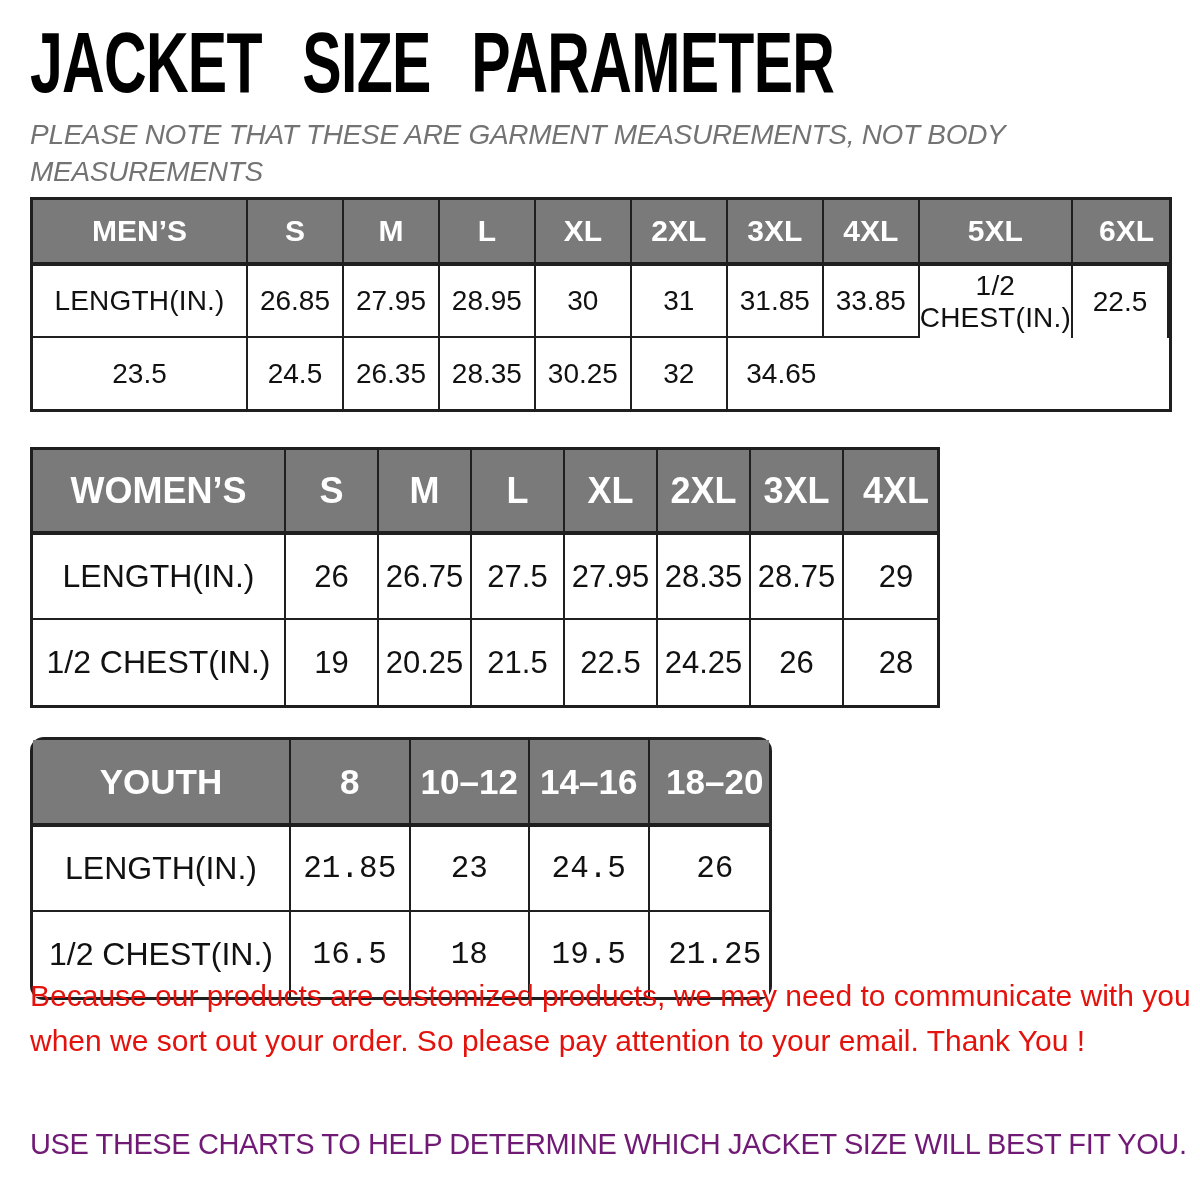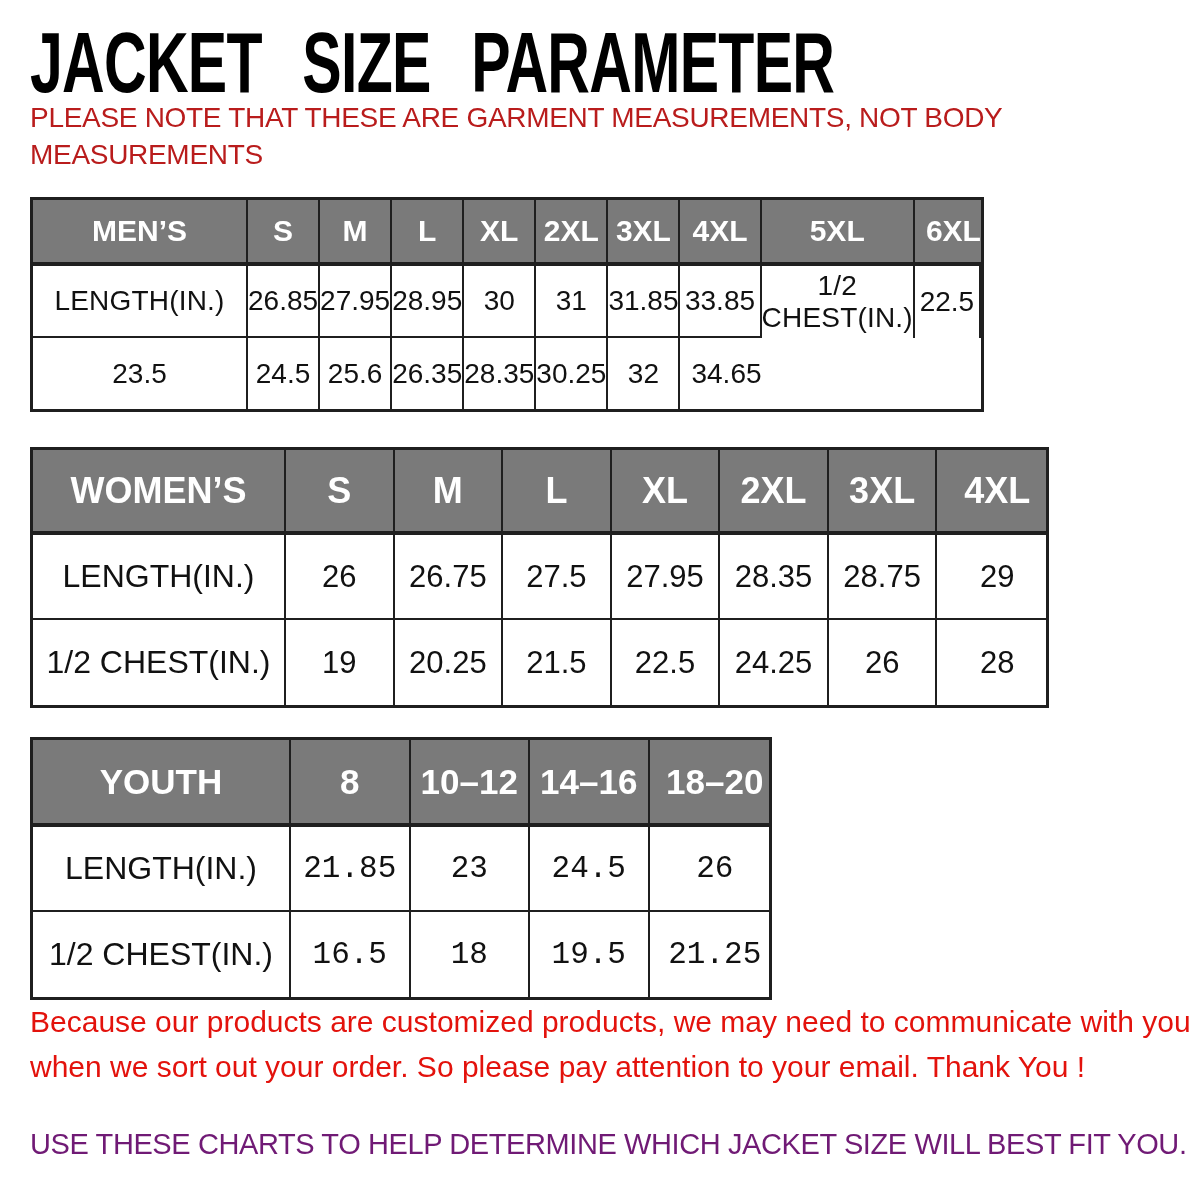--- a/index.html
+++ b/index.html
@@ -8,65 +8,66 @@
     background:#ffffff;color:#111;
     font-family:"Liberation Sans",sans-serif;
   }
   .page-title{
     position:absolute;left:30px;top:20px;
     font-size:82px;font-weight:bold;line-height:82px;
     white-space:nowrap;letter-spacing:-1px;word-spacing:0.42em;
     transform:scale(0.72,1.04);transform-origin:0 0;color:#000;
   }
   .note{
-    position:absolute;left:30px;top:99px;
+    position:absolute;left:30px;top:116px;
     font-size:28px;line-height:37px;font-weight:normal;
-    color:#b91c1c;letter-spacing:-0.3px;white-space:nowrap;
+    color:#737373;letter-spacing:-0.3px;white-space:nowrap;font-style:italic;
   }
   .size-table{
     position:absolute;display:grid;background:#fff;
     border:3px solid #1f1f1f;box-sizing:border-box;
   }
   .cell{
     display:flex;align-items:center;justify-content:center;
     border-right:2px solid #1f1f1f;border-bottom:2px solid #1f1f1f;
     box-sizing:border-box;background:#fff;text-align:center;
   }
   .cell.last-col{border-right:none;padding-left:11px;}
   .cell.last-row{border-bottom:none;}
   .head{
     background:#7a7a7a;color:#ffffff;font-weight:bold;
     border-bottom-width:4px;
   }
   #t-mens{
-    left:30px;top:197px;width:954px;
+    left:30px;top:197px;width:1142px;
     grid-template-columns:215px repeat(9,1fr);
     grid-template-rows:66px 72px 71px;
   }
   #t-mens .head{font-size:30px;}
   #t-mens .rowlabel{font-size:28px;letter-spacing:0.2px;}
   #t-mens .val{font-size:28px;}
   #t-womens{
-    left:30px;top:447px;width:1019px;
+    left:30px;top:447px;width:910px;
     grid-template-columns:253px repeat(7,1fr);
     grid-template-rows:85px 85px 85px;
   }
   #t-womens .head{font-size:36px;}
   #t-womens .rowlabel{font-size:32px;}
   #t-womens .val{font-size:31px;}
   #t-youth{
     left:30px;top:737px;width:742px;
     grid-template-columns:258px repeat(4,1fr);
     grid-template-rows:87px 85px 85px;
+    border-radius:14px;
   }
   #t-youth .head{font-size:35px;}
   #t-youth .rowlabel{font-size:32px;}
   #t-youth .val{font-size:31px;font-family:Liberation Mono, monospace;}
   .footer{
-    position:absolute;left:30px;top:999px;
+    position:absolute;left:30px;top:973px;
     font-size:30px;line-height:45px;color:#e3120c;white-space:nowrap;
   }
   .footer-caps{
     position:absolute;left:30px;top:1128px;
     font-size:29px;color:#701a75;letter-spacing:-0.4px;white-space:nowrap;
   }
 </style>
 </head>
 <body>
 
@@ -95,21 +96,20 @@
   <div class="cell val">28.95</div>
   <div class="cell val">30</div>
   <div class="cell val">31</div>
   <div class="cell val">31.85</div>
   <div class="cell val">33.85</div>
 
   <div class="cell rowlabel last-row">1/2 CHEST(IN.)</div>
   <div class="cell val last-row">22.5</div>
   <div class="cell val last-row">23.5</div>
   <div class="cell val last-row">24.5</div>
-  <div class="cell val last-row">25.6</div>
   <div class="cell val last-row">26.35</div>
   <div class="cell val last-row">28.35</div>
   <div class="cell val last-row">30.25</div>
   <div class="cell val last-row">32</div>
   <div class="cell val last-row last-col">34.65</div>
 </div>
 
 <div class="size-table" id="t-womens">
   <div class="cell head">WOMEN’S</div>
   <div class="cell head">S</div>

